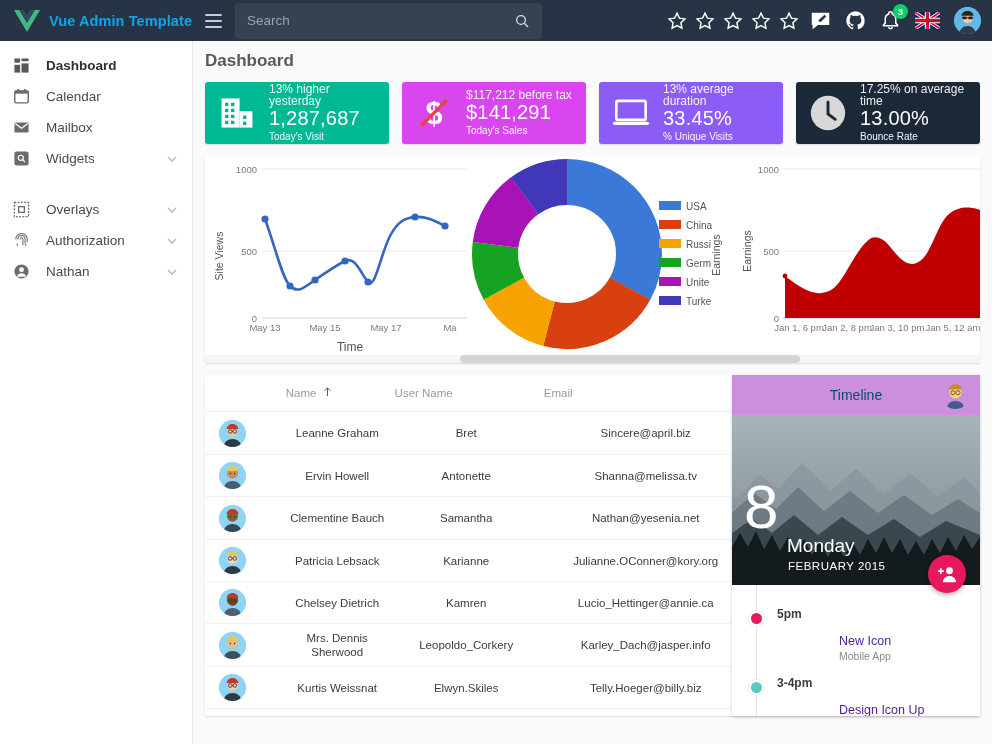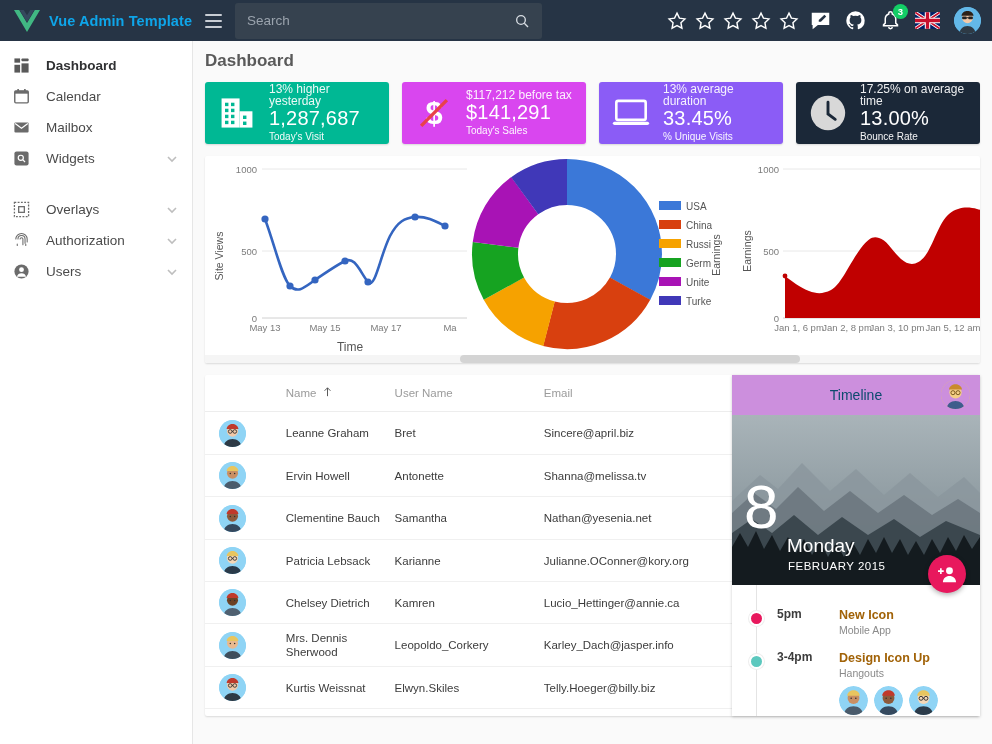--- a/index.html
+++ b/index.html
@@ -92,21 +92,21 @@
   
   .bottom { margin: 12px 12px 0 12px; position: relative; height: 341px; }
   .tablecard { position: absolute; left: 0; top: 0; width: 774px; height: 341px; background: #fff; overflow: hidden; }
   table { width: 100%; border-collapse: collapse; table-layout: fixed; }
   thead th {
     text-align: left; font-weight: normal; color: #9b9b9b; font-size: 11.5px;
     padding: 12px 6px 12px 0; border-bottom: 1px solid #ededed; vertical-align: middle;
   }
   tbody td {
     padding: 7px 6px 7px 0; border-bottom: 1px solid #f0f0f0; font-size: 11.5px;
-    color: #3c3c3c; vertical-align: middle; line-height: 14px;
+    color: #3c3c3c; vertical-align: middle; line-height: 14px; text-align: center;
   }
   .col-av { width: 52px; padding-left: 14px; }
   .col-nm { width: 70px; }
   .col-un { width: 96px; }
   .col-em { width: 135px; }
   .col-ph { width: 85px; }
   .col-co { width: 60px; }
   .rowav { width: 27px; height: 27px; border-radius: 50%; overflow: hidden; background: #8fd4f5; }
 
   
@@ -130,21 +130,21 @@
     align-items: center; justify-content: center; cursor: pointer; z-index: 4;
   }
   .tl-body { position: relative; padding-top: 14px; }
   .tl-line { position: absolute; left: 24px; top: 0; bottom: 0; width: 1px; background: #e4e4e4; }
   .tl-ev { display: flex; align-items: flex-start; padding: 8px 0 4px 0; position: relative; }
   .tl-dot {
     position: absolute; left: 17px; top: 12px; width: 15px; height: 15px; border-radius: 50%;
     border: 2px solid #fff; box-shadow: 0 0 0 1px #eee;
   }
   .tl-time { width: 62px; margin-left: 45px; font-size: 12px; font-weight: bold; color: #3c3c3c; }
-  .tl-ev-t { font-size: 12.5px; font-weight: bold; color: #a16207; line-height: 16px; }
+  .tl-ev-t { font-size: 12.5px; font-weight: normal; color: #4c1d95; line-height: 16px; margin-top: 26px; }
   .tl-ev-s { font-size: 10.5px; color: #8a8a8a; line-height: 15px; }
   .tl-people { display: flex; gap: 6px; margin-top: 5px; }
   .tl-person { width: 29px; height: 29px; border-radius: 50%; overflow: hidden; }
 </style>
 </head>
 <body>
 
 <div class="topbar">
   <div class="brand">
     <svg class="brand-logo" viewBox="0 0 40 34">
@@ -307,21 +307,21 @@
       </div>
       <div style="height: 0px;"></div>
       <div class="navitem" style="margin-bottom: 0px; height: 31px;">
         <span class="navicon">
           <svg viewBox="0 0 24 24" width="17" height="17">
             <circle cx="12" cy="12" r="10" fill="#6b6b6b"></circle>
             <circle cx="12" cy="9.4" r="3.4" fill="#fff"></circle>
             <path d="M5.5 19.5c.8-3.4 3.4-5 6.5-5s5.7 1.6 6.5 5z" fill="#fff"></path>
           </svg>
         </span>
-        <span class="navlabel">Users</span>
+        <span class="navlabel">Nathan</span>
         <svg class="chev" viewBox="0 0 12 12">
           <path d="M2 4l4 4 4-4" fill="none" stroke="#8a8a8a" stroke-width="1.6"></path>
         </svg>
       </div>
       <div style="height: 0px;"></div>
     </div>
 </div>
 
 <div class="main">
 

